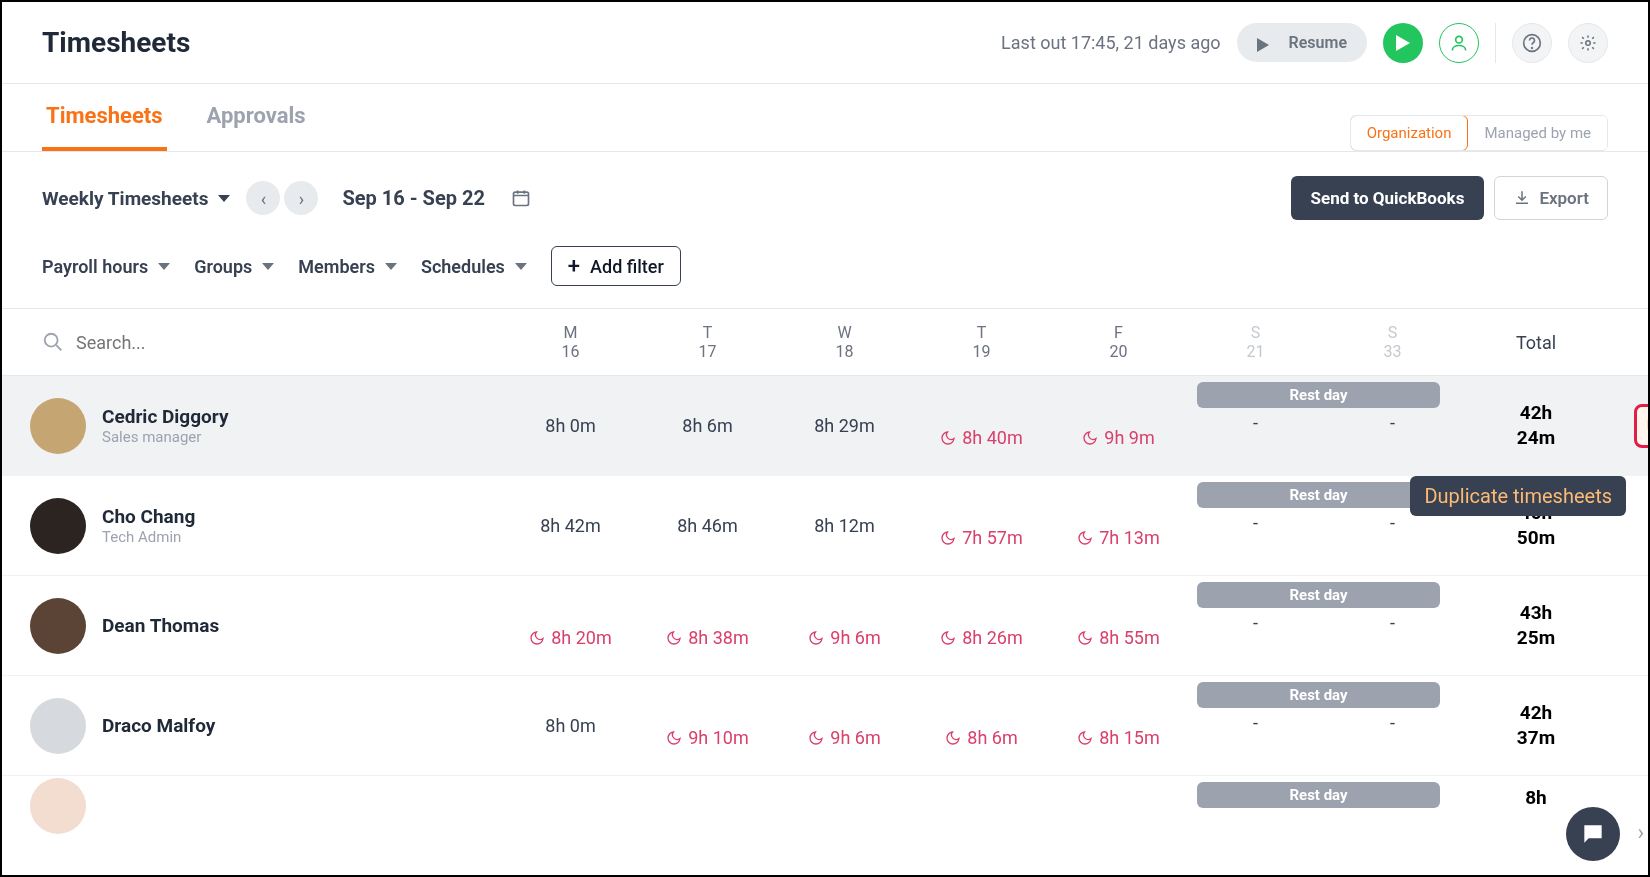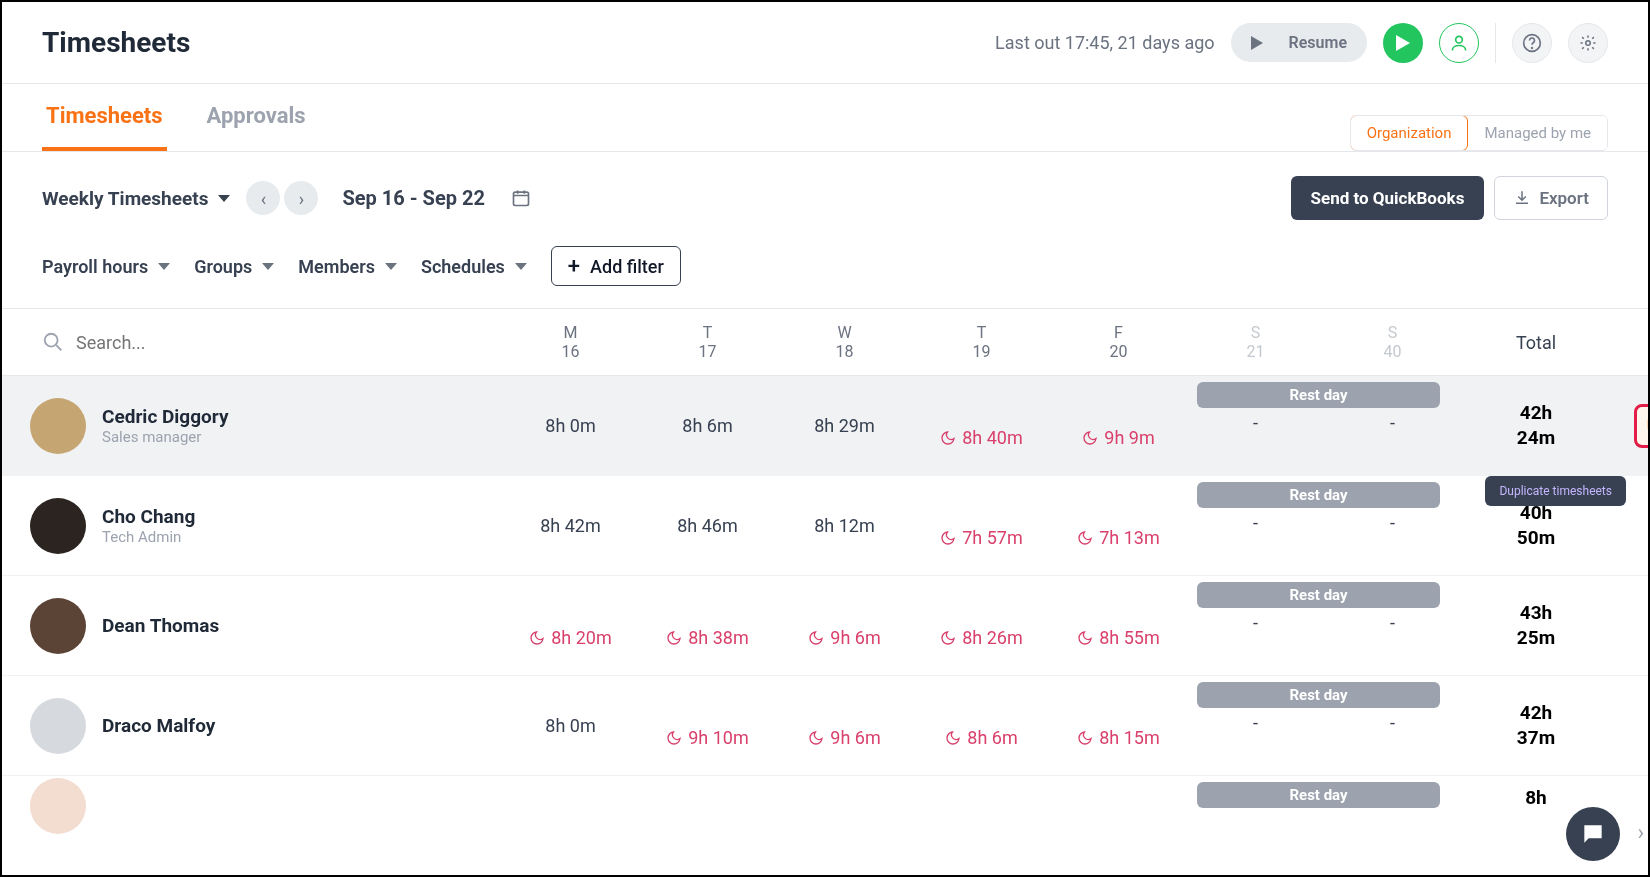--- a/index.html
+++ b/index.html
@@ -3,21 +3,21 @@
 <meta charset="utf-8">
 <style>
   * { box-sizing: border-box; margin: 0; padding: 0; font-family: -apple-system, BlinkMacSystemFont, "Segoe UI", Roboto, Arial, sans-serif; }
   body { background: #fff; width: 1650px; height: 877px; overflow: hidden; border: 2px solid #000; position: relative; }
 
   
   .app-header { display: flex; align-items: center; justify-content: space-between; padding: 0 40px; height: 82px; border-bottom: 1px solid #e5e7eb; }
   .page-title { font-size: 28px; font-weight: 700; color: #1f2937; }
   .header-right { display: flex; align-items: center; gap: 16px; }
   .last-out { color: #6b7280; font-size: 18px; }
-  .resume-btn { display:flex; align-items:center; gap:26px; background:#e8ebee; border:none; color:#6b7280; font-size:16px; font-weight:600; padding:10px 20px; border-radius:999px; cursor:pointer;}
+  .resume-btn { display:flex; align-items:flex-end; gap:20px; background:#e8ebee; border:none; color:#6b7280; font-size:16px; font-weight:600; padding:10px 20px; border-radius:999px; cursor:pointer;}
   .play-btn { width:40px; height:40px; border-radius:50%; background:#22c55e; display:flex; align-items:center; justify-content:center; border:none; cursor:pointer;}
   .circ-btn { width:40px; height:40px; border-radius:50%; border:1px solid #22c55e; display:flex; align-items:center; justify-content:center; background:#fff; cursor:pointer;}
   .circ-btn.gray { border-color:#e5e7eb; background:#f3f4f6; }
   .vsep { width:1px; height:40px; background:#e5e7eb; }
 
   
   .tabbar { display:flex; align-items:flex-end; justify-content:space-between; padding:0 40px; height:68px; border-bottom:1px solid #e5e7eb;}
   .tabs { display:flex; gap:36px; height:100%; align-items:center;}
   .tab { font-size:22px; font-weight:700; color:#9ca3af; height:100%; display:flex; align-items:center; border-bottom:4px solid transparent; cursor:pointer; padding:0 4px;}
   .tab.active { color:#f97316; border-bottom-color:#f97316;}
@@ -62,21 +62,21 @@
   .member-role { font-size:15px; color:#9ca3af;}
   .time-cell { text-align:center; font-size:18px; color:#374151; display:flex; align-items:center; justify-content:center; gap:6px;}
   .time-cell.warn { color:#d9406b;margin-top:24px;}
   .moon-icon { display:inline-flex; }
   .dash { text-align:center; color:#374151; font-size:18px;}
   .rest-span { grid-column: 7 / span 2; position:relative; height:100%; }
   .rest-tag { position:absolute; top:6px; left:10px; right:21px; background:#9ca3af; color:#fff; font-size:15px; font-weight:700; text-align:center; padding:4px 0; border-radius:6px;}
   .rest-cells { position:absolute; top:36px; left:0; right:0; display:grid; grid-template-columns:1fr 1fr; text-align:center;}
   .total-cell { text-align:center; font-size:19px; font-weight:700; color:#000000; line-height:1.3;}
   .dup-btn { width:44px; height:44px; border-radius:8px; display:flex; align-items:center; justify-content:center; margin:0 auto; border:3px solid #e11d48; background:#fff7ed; cursor:pointer;}
-  .tooltip { position:absolute; right:22px; top:100px; background:#374151; color:#c4b5fd; padding:8px 14px; border-radius:6px; font-size:12px; white-space:nowrap; z-index:10;}
+  .tooltip { position:absolute; right:22px; top:100px; background:#374151; color:#fdba74; padding:8px 14px; border-radius:6px; font-size:20px; white-space:nowrap; z-index:10;}
 
   
   .chat-fab { position:absolute; right:28px; bottom:14px; width:54px; height:54px; border-radius:50%; background:#374151; display:flex; align-items:center; justify-content:center; cursor:pointer; z-index:20;}
   .scroll-right { position:absolute; right:4px; bottom:30px; color:#9ca3af; font-size:22px;}
 
   .chev { width:0; height:0; border-left:6px solid transparent; border-right:6px solid transparent; border-top:7px solid #6b7280; display:inline-block;}
   .chev.dark { border-top-color:#374151;}
   .plus { font-size:22px; line-height:1;}
 
   svg { display:block;}
@@ -220,21 +220,21 @@
     <div class="day-head">
         <span class="d">F</span>
         <span class="d">20</span>
       </div>
     <div class="day-head wk">
         <span class="d">S</span>
         <span class="d">21</span>
       </div>
     <div class="day-head wk">
         <span class="d">S</span>
-        <span class="d">40</span>
+        <span class="d">33</span>
       </div>
     <div class="total-head">Total</div>
     <div></div>
   </div>
 
   <div id="rows-container">
       <div class="row selected">
         <div class="member-cell">
           <div class="avatar" style="background: rgb(197, 165, 114);"></div>
           <div>

